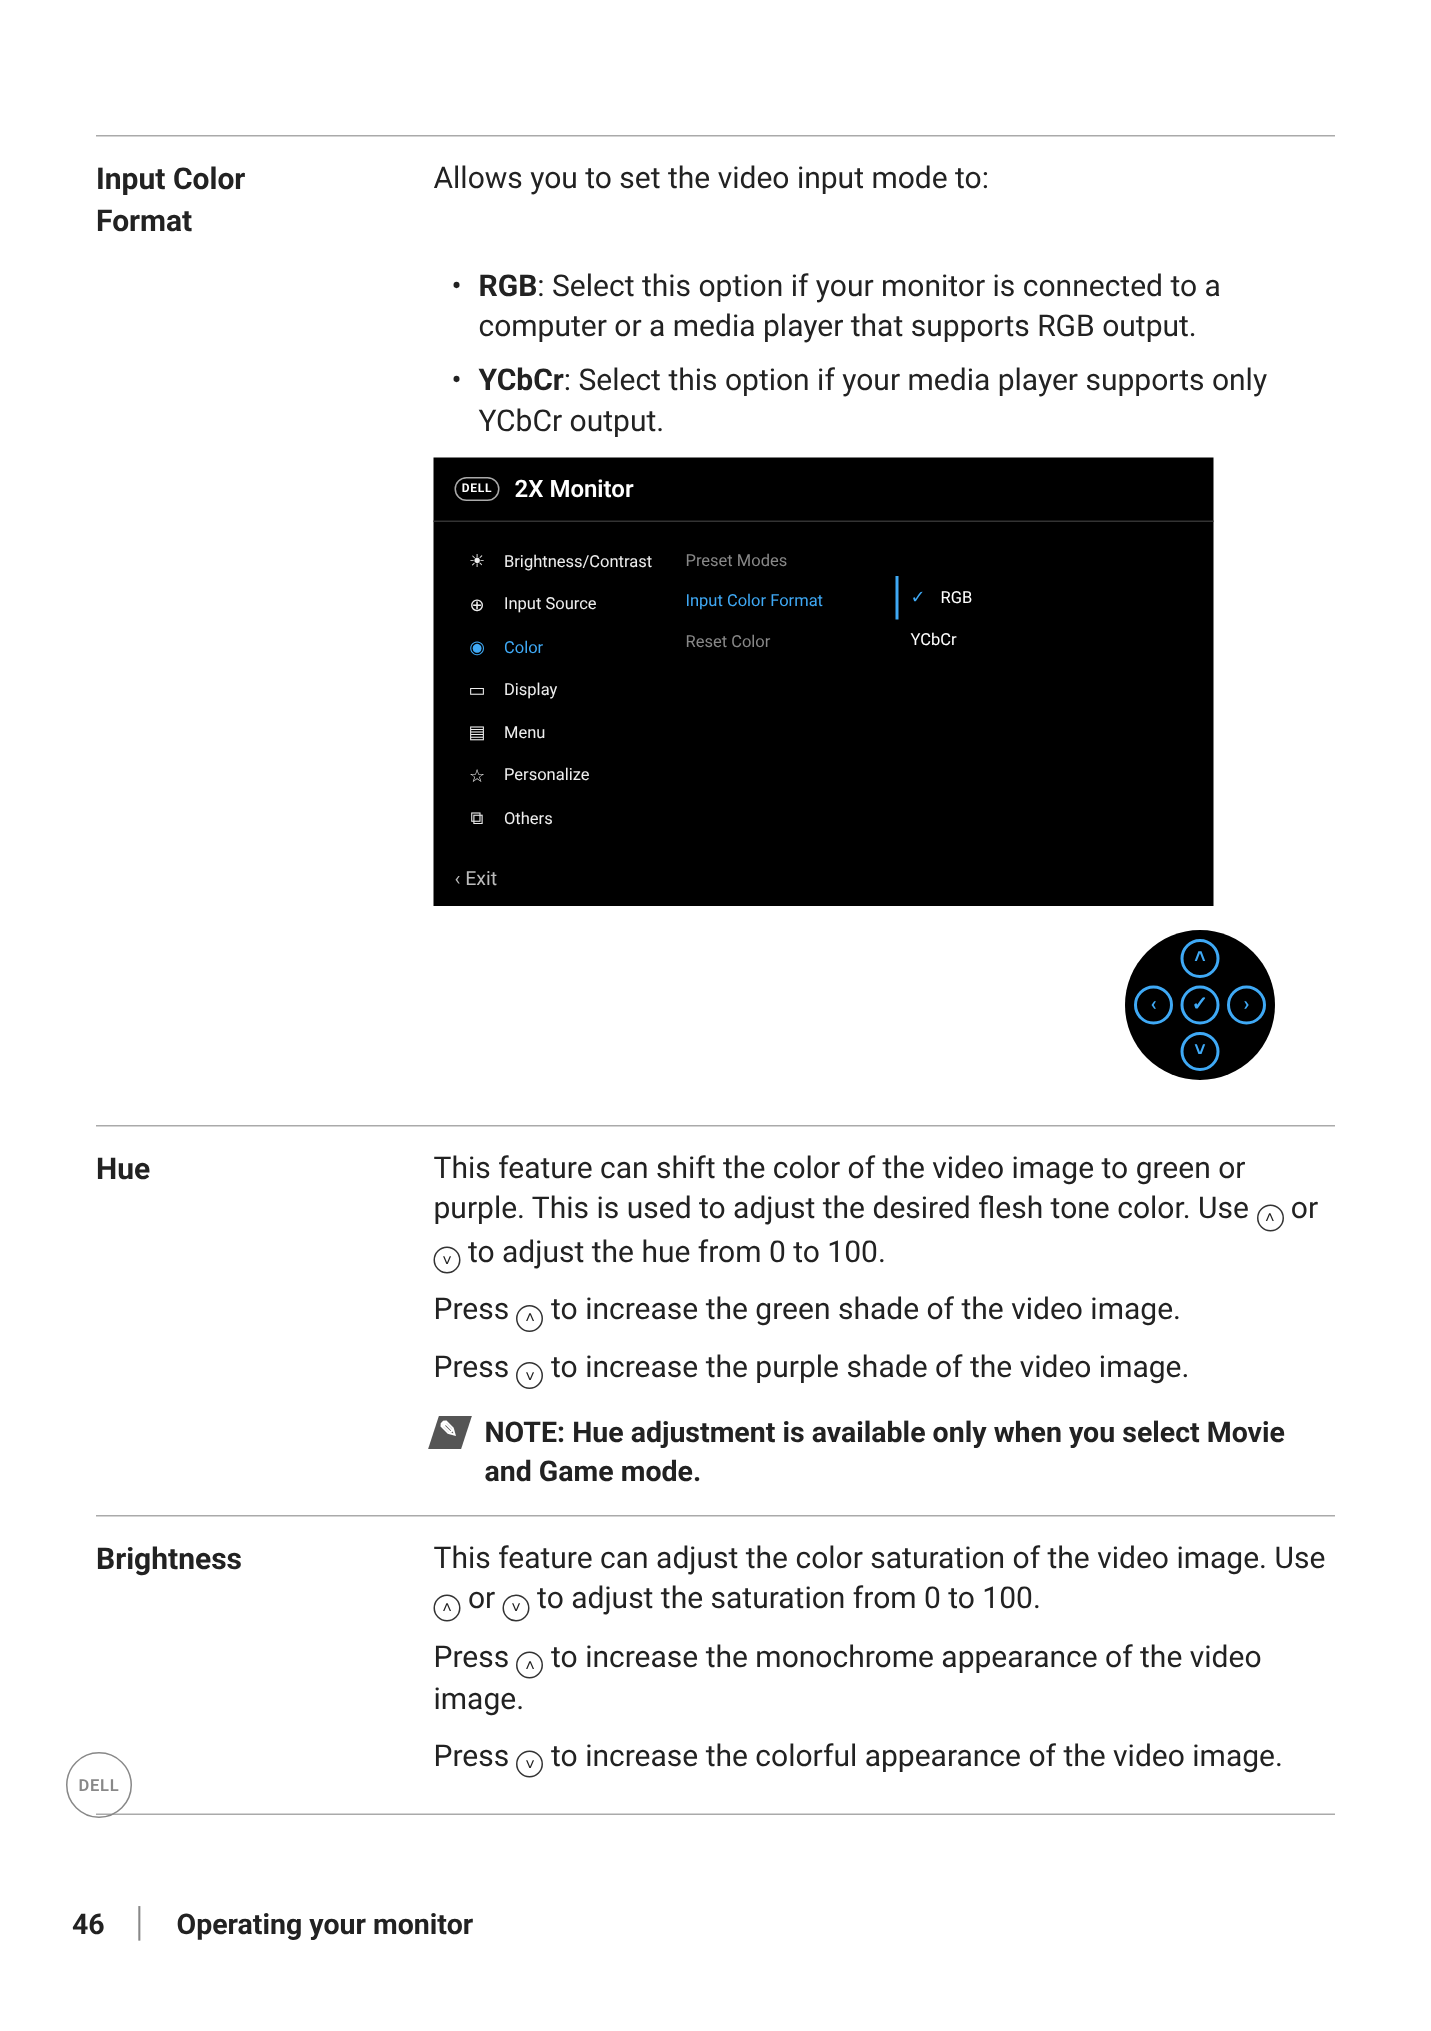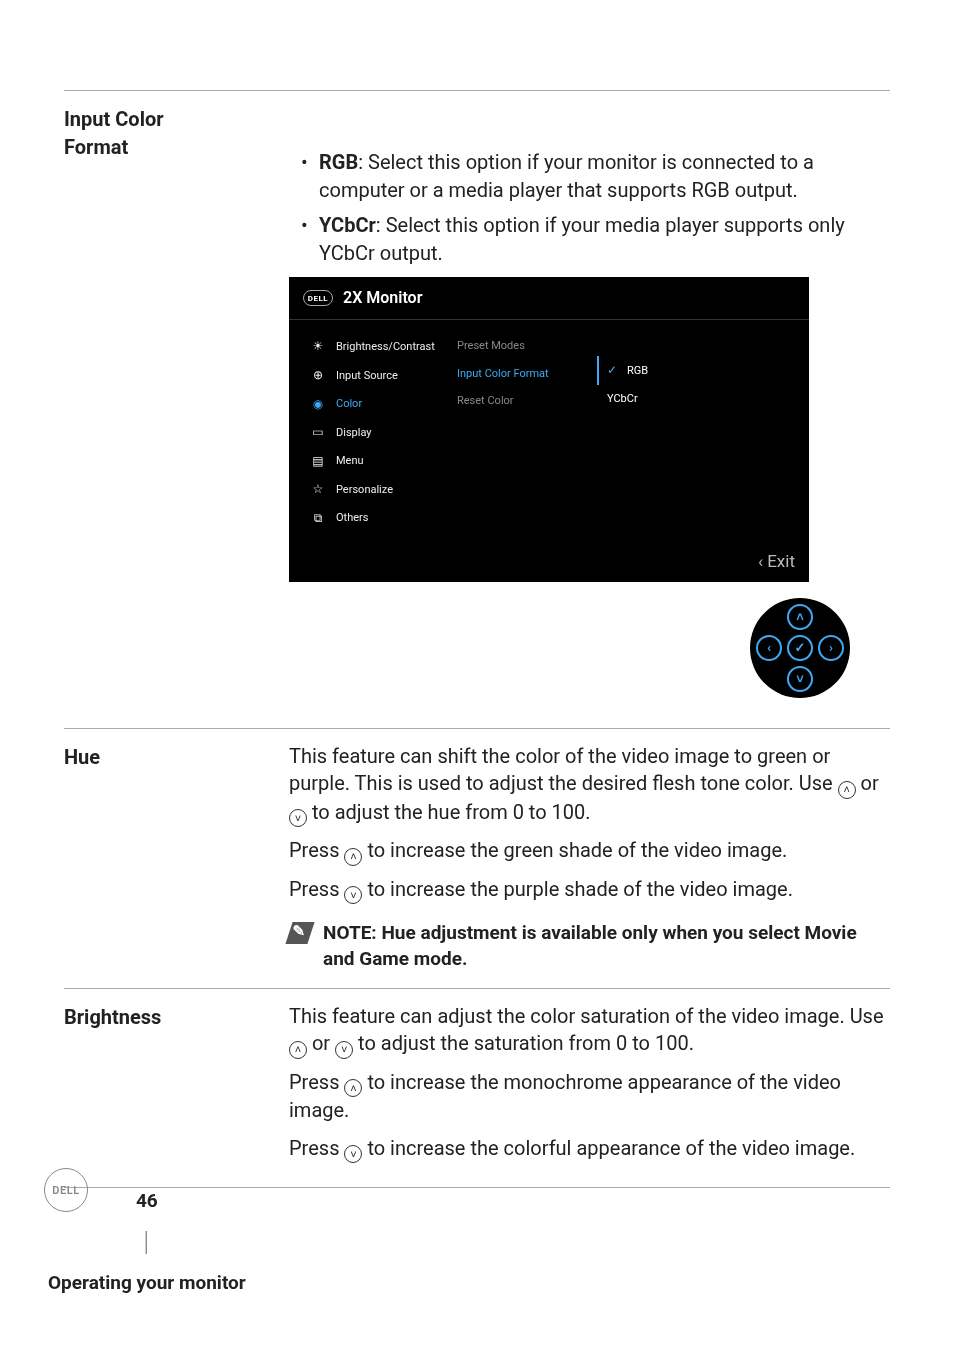--- a/index.html
+++ b/index.html
@@ -99,23 +99,22 @@
   .osd-right .opt {
     font-size: 11px;
     padding: 6px 0;
     display: flex;
     align-items: center;
     gap: 10px;
   }
   .osd-right .opt.sel { border-left: 2px solid #3fa9f5; padding-left: 8px; margin-left: -10px; }
   .osd-right .chk { color: #3fa9f5; font-size: 12px; }
   .osd-bottom {
-    text-align: right;
     padding: 6px 14px 8px 14px;
-    font-size: 17px;
+    font-size: 13px;
     color: #bbb;
   }
   .osd-right-spacer { height: 24px; }
 
   
   .navcluster {
     width: 100px;
     height: 100px;
     position: relative;
     margin: 16px 40px 16px auto;
@@ -179,21 +178,20 @@
 
   
   .footer {
     position: absolute;
     left: 48px;
     bottom: 60px;
     display: flex;
     align-items: center;
     gap: 18px;
     font-size: 19px;
-    flex-direction: column;
   }
   .footer .pg { font-weight: 700; }
   .footer .sep { color: #888; }
   .footer .chap { font-weight: 700; }
 
   .dell-badge {
     position: absolute;
     left: 44px;
     bottom: 142px;
     width: 44px; height: 44px;
@@ -212,20 +210,21 @@
 <body>
 
 <div class="page">
 
   <div class="row">
     <div class="label">
       <span>Input Color</span><br>
       <span>Format</span>
     </div>
     <div class="content">
+      <p>Allows you to set the video input mode to:</p>
       <ul>
         <li>
           <span class="b">RGB</span><span>: Select this option if your monitor is connected to a computer or a media player that supports RGB output.</span>
         </li>
         <li>
           <span class="b">YCbCr</span><span>: Select this option if your media player supports only YCbCr output.</span>
         </li>
       </ul>
 
       <div class="osd">

